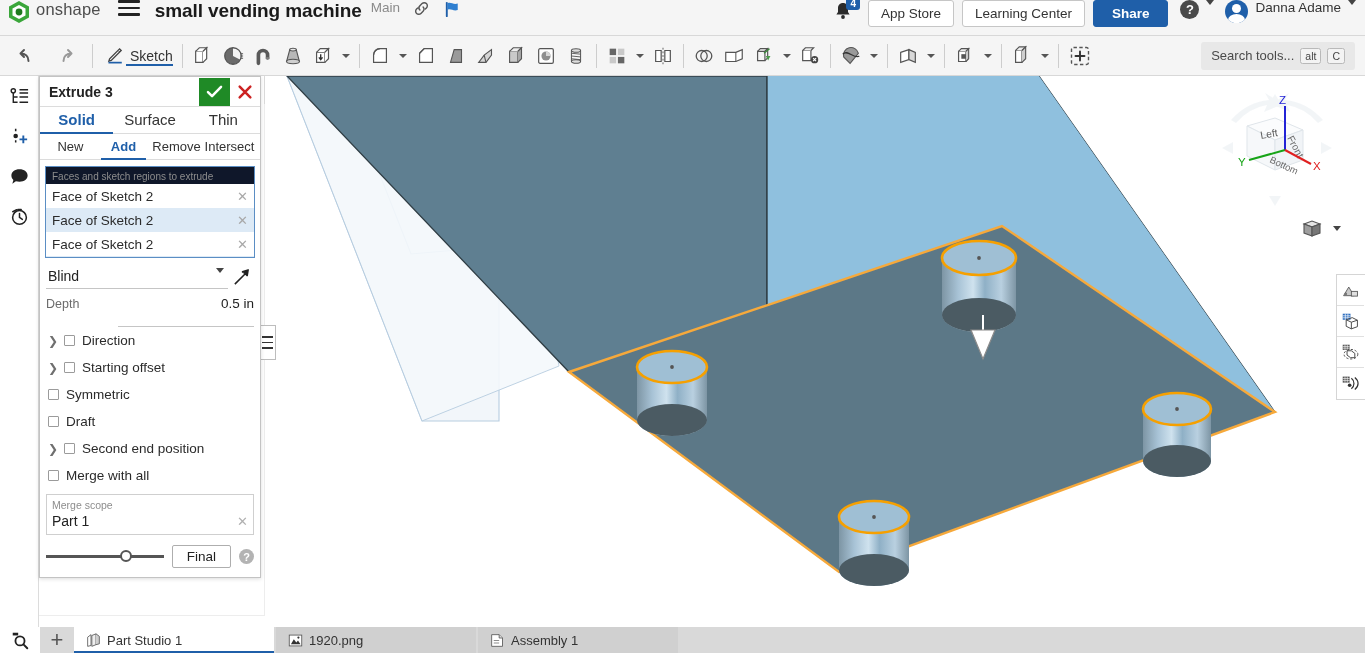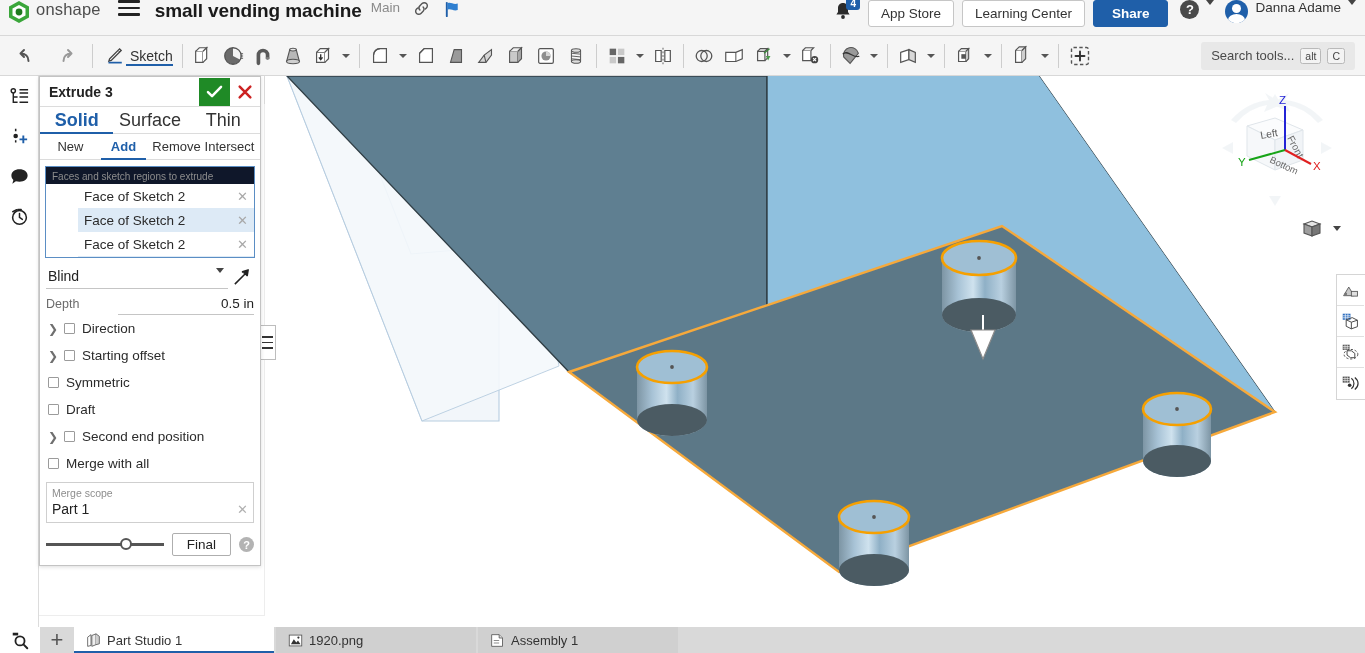--- a/index.html
+++ b/index.html
@@ -124,48 +124,48 @@
     background:#fff; border:1px solid #c3c3c3; box-shadow:0 1px 4px rgba(0,0,0,.14);
     font-size:13.5px; color:#333;
   }
   #ex-title {
     height:30px; display:flex; align-items:center; border-bottom:1px solid #dcdcdc;
   }
   #ex-title .tx { font-size:14px; font-weight:bold; color:#222; padding-left:9px; flex:1; }
   .okbtn { width:31px; height:28px; background:#1f8a26; display:flex;align-items:center;justify-content:center;cursor:pointer;}
   .xbtn  { width:30px; height:28px; display:flex;align-items:center;justify-content:center;cursor:pointer;}
   #ex-tabs1 { display:flex; border-bottom:1px solid #dcdcdc; height:27px; }
-  #ex-tabs1 .t { flex:1; text-align:center; font-size:18px; color:#333; line-height:26px; cursor:pointer; position:relative;}
+  #ex-tabs1 .t { flex:1; text-align:center; font-size:15px; color:#333; line-height:26px; cursor:pointer; position:relative;}
   #ex-tabs1 .t.on { color:#1f5fa9; font-weight:bold; }
   #ex-tabs1 .t.on::after{content:"";position:absolute;left:0;right:0;bottom:-1px;height:2.5px;background:#1f5fa9;}
   #ex-tabs2 { display:flex; border-bottom:1px solid #dcdcdc; height:26px; padding:0 4px;}
   #ex-tabs2 .t { flex:1; text-align:center; font-size:13px; color:#333; line-height:25px; cursor:pointer; position:relative;}
   #ex-tabs2 .t.on { color:#1f5fa9; font-weight:bold; }
   #ex-tabs2 .t.on::after{content:"";position:absolute;left:4px;right:4px;bottom:-1px;height:2.5px;background:#1f5fa9;}
 
   #sel-box { margin:6px 5px 0 5px; border:1px solid #5b8ec4; background:#fff; height:92px; overflow:hidden; position:relative;}
   #sel-box .hint { font-size:10px; color:#8d8d8d; padding:4px 6px 2px 6px; background:#0f172a; }
-  .selrow { height:24px; display:flex; align-items:center; padding:0 6px; font-size:13.5px; color:#2b2b2b;margin-left:32px;}
+  .selrow { height:24px; display:flex; align-items:center; padding:0 6px; font-size:13.5px; color:#2b2b2b;}
   .selrow:nth-child(odd) { background:#ddeaf6; }
   .selrow:nth-child(even) { background:#ffffff; }
   .selrow .nm { flex:1; }
   .selrow .rx { color:#a8a8a8; font-size:13px; cursor:pointer; }
 
   .dd-row { margin:8px 6px 0 6px; display:flex; align-items:center; }
   .dd {
     flex:1; border-bottom:1px solid #c5c5c5; display:flex; align-items:flex-start;
     padding:2px 2px 4px 2px; cursor:pointer;
   }
   .dd .v { flex:1; font-size:14px; color:#222; }
   .flip { width:26px; display:flex; align-items:center; justify-content:center; cursor:pointer; }
 
   .depth-row { margin:7px 6px 0 6px; display:flex; align-items:baseline; }
   .depth-row .lb { font-size:12.5px; color:#6b6b6b; width:72px; }
   .depth-row .in {
-    flex:1; border-bottom:1px solid #c5c5c5; text-align:right; font-size:13.5px; color:#222; padding-bottom:3px;
+    flex:1; border-bottom:1px solid #c5c5c5; text-align:right; font-size:13.5px; color:#222; padding-bottom:15px;
     cursor:text;
   }
   .optrow { display:flex; align-items:center; height:27px; padding-left:8px; gap:7px; }
   .optrow .chev { width:9px; color:#6f6f6f; font-size:12px; cursor:pointer; }
   .cb { width:11px; height:11px; border:1px solid #9b9b9b; background:#fff; border-radius:1px; cursor:pointer; flex:none;}
   .optrow .ol { font-size:13.5px; color:#2b2b2b; cursor:pointer; }
 
   #mscope { margin:5px 6px 0 6px; border:1px solid #cfcfcf; padding:4px 5px 5px 5px;}
   #mscope .ttl { font-size:10.5px; color:#8d8d8d; }
   #mscope .rw { display:flex; align-items:center; margin-top:2px; }

